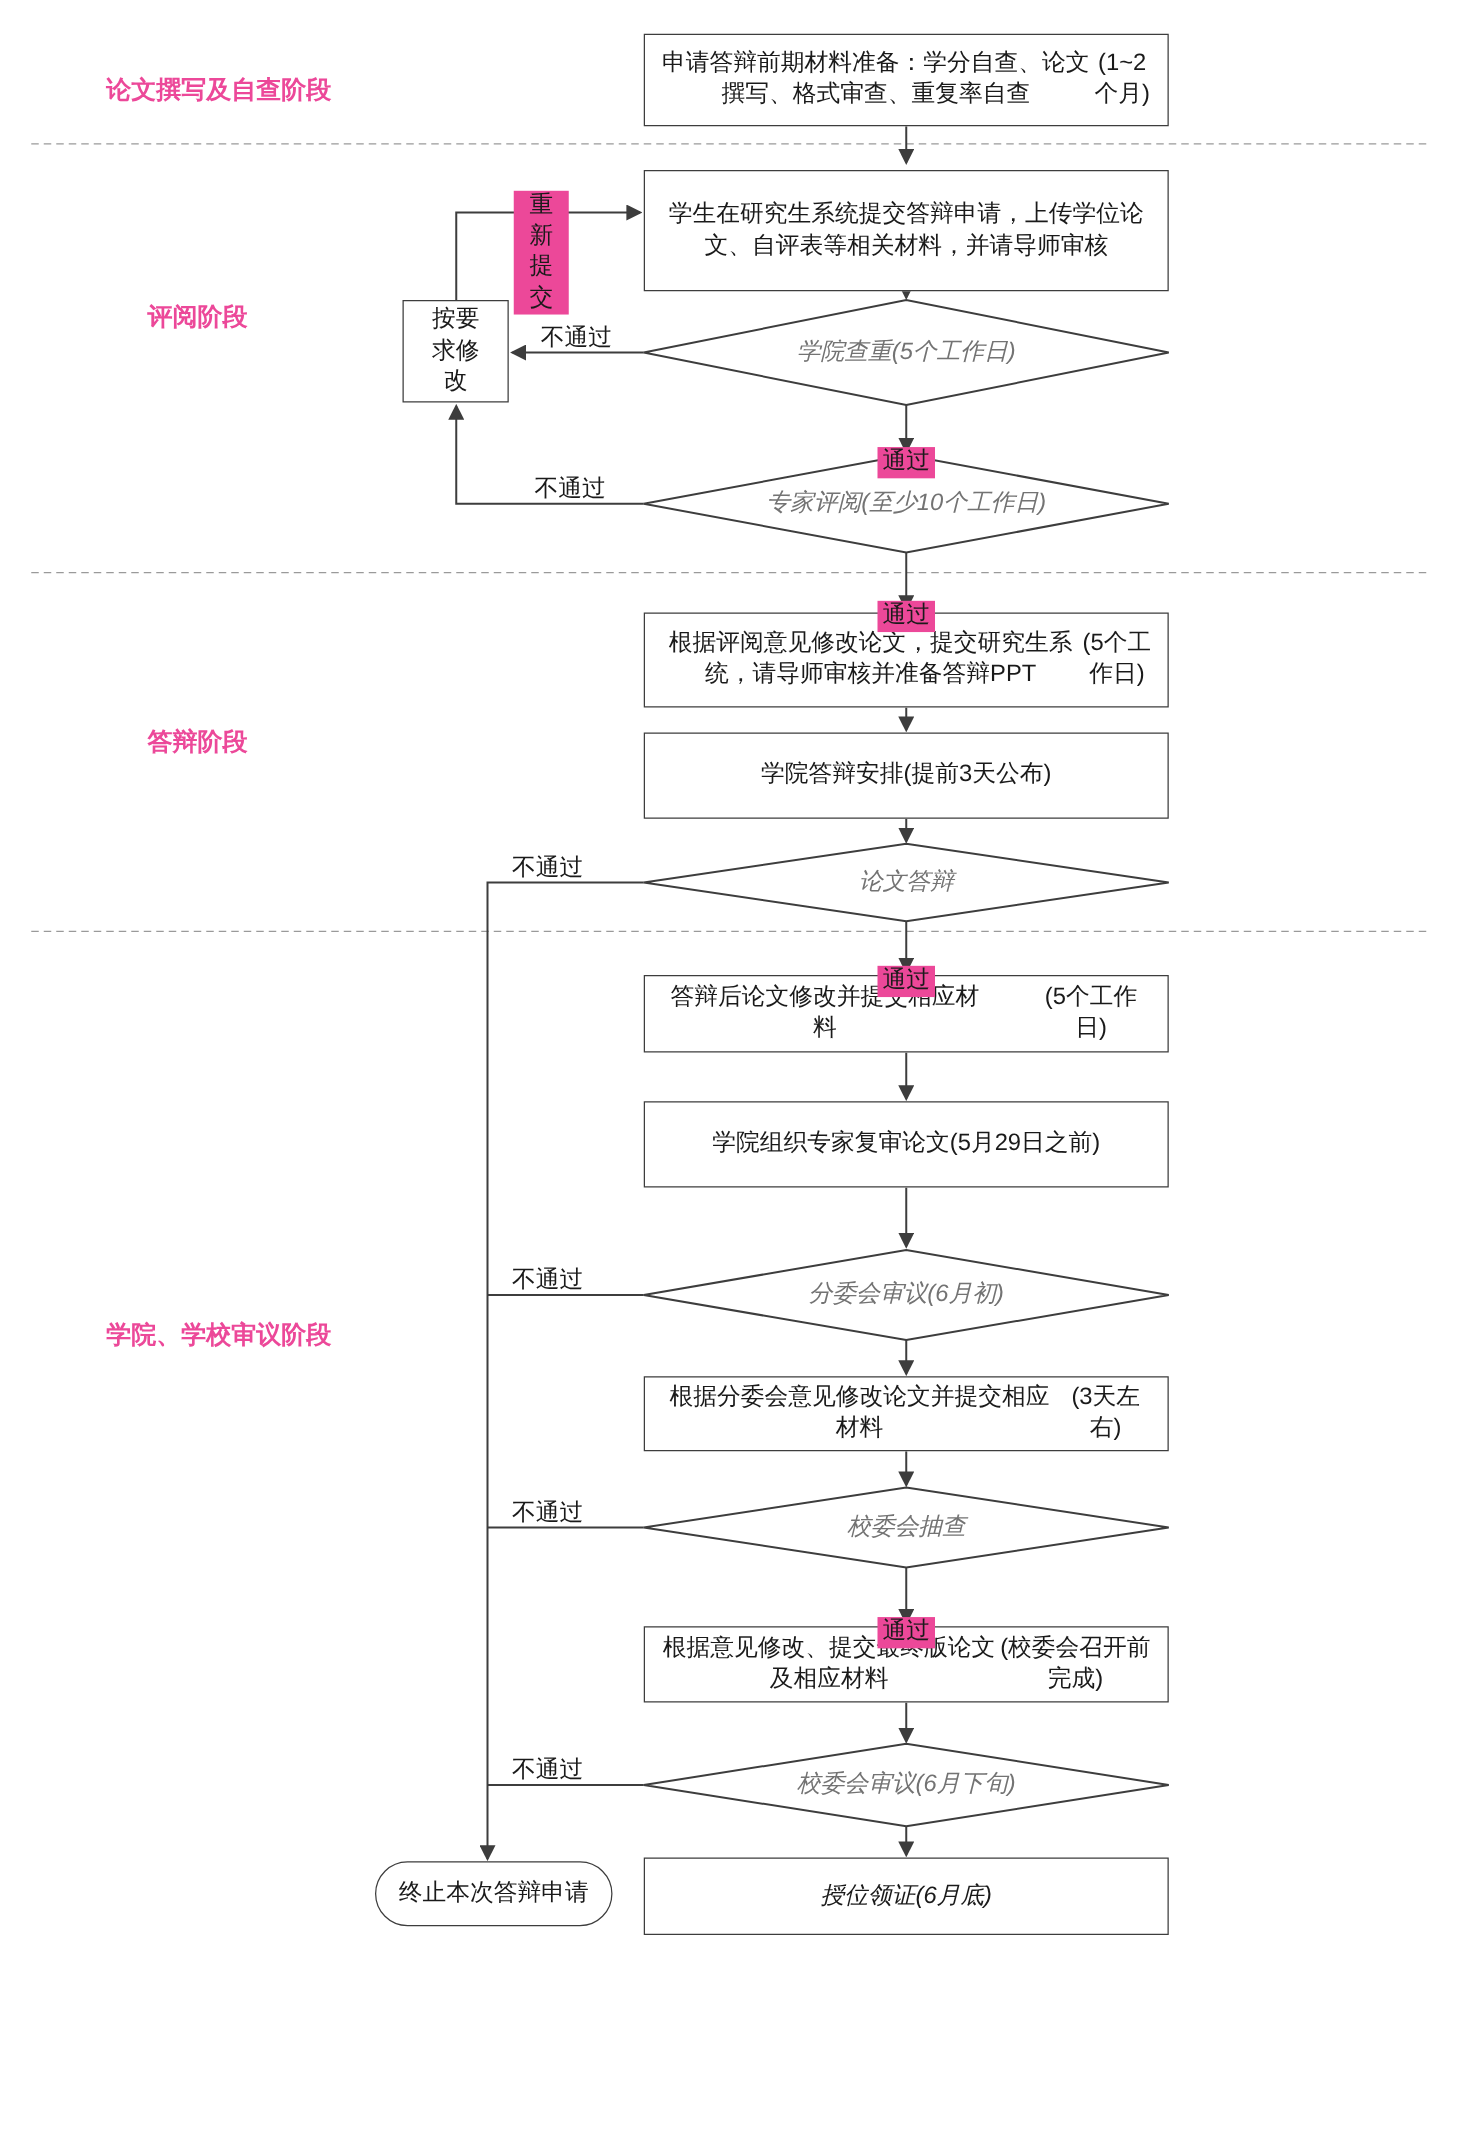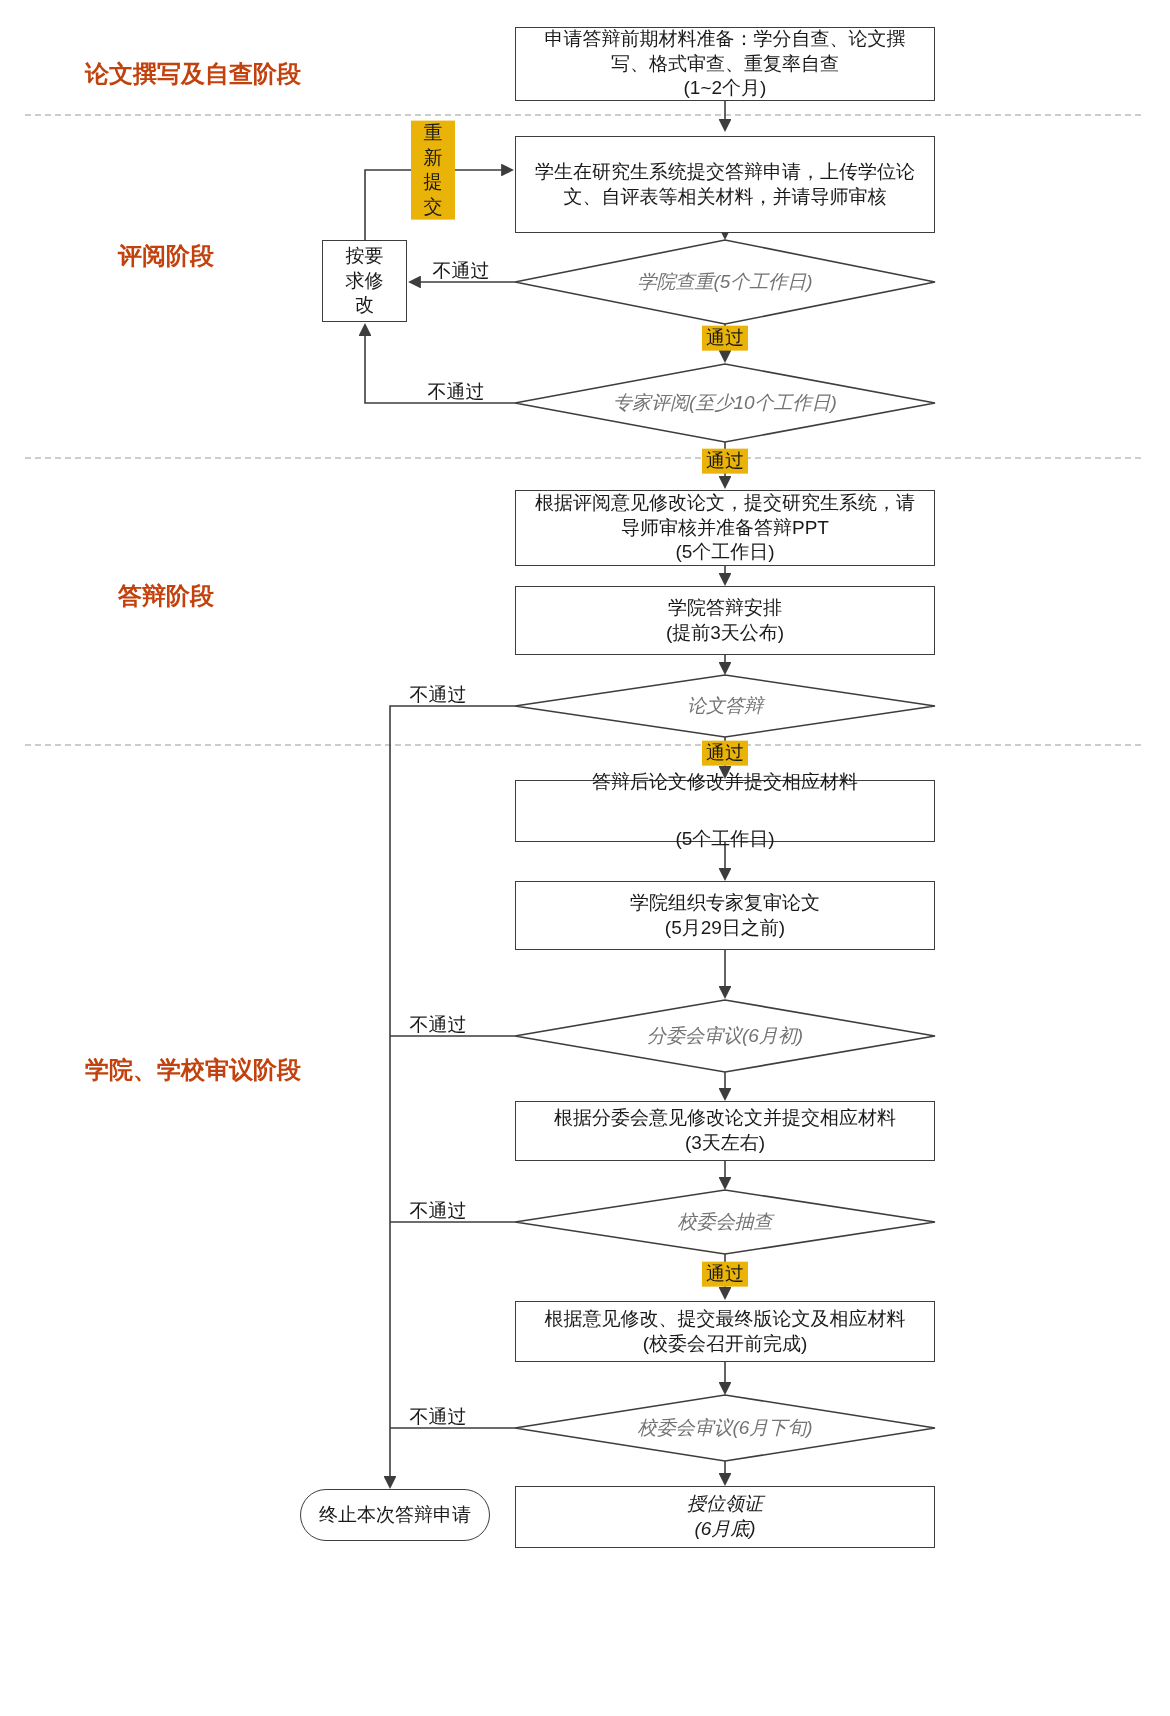--- a/index.html
+++ b/index.html
@@ -3,37 +3,37 @@
 <meta charset="utf-8">
 <style>
   * { margin:0; padding:0; box-sizing:border-box; }
   html,body { background:#ffffff; }
   body { font-family:"Liberation Sans", sans-serif; color:#1a1a1a; }
   .canvas { position:relative; width:1170px; height:1716px; background:#ffffff; overflow:hidden; }
   .wires { position:absolute; left:0; top:0; z-index:1; }
   .node {
     position:absolute; z-index:2; background:#ffffff;
     border:1.5px solid #3d3d3d;
-    display:flex; flex-direction:column; align-items:center; justify-content:center;
+    display:flex; flex-direction:row; align-items:center; justify-content:center;
     text-align:center; font-size:19px; line-height:1.3; color:#1a1a1a;
     padding:2px 12px;
   }
   .node.small { padding:2px 20px; }
   .node.terminator { border-radius:26px; }
   .dtext {
     position:absolute; z-index:2; pointer-events:none;
     display:flex; flex-direction:row; align-items:center; justify-content:center;
     text-align:center; font-size:19px; line-height:1.3; color:#737373;font-style:italic;
   }
-  .stage { position:absolute; z-index:2; font-size:24px; font-weight:bold; color:#c2410c; white-space:nowrap; }
+  .stage { position:absolute; z-index:2; font-size:20px; font-weight:bold; color:#ec4899; white-space:nowrap; }
   .elabel {
     position:absolute; z-index:3; font-size:19px; color:#1a1a1a; text-align:center;
     transform:translate(-50%,-50%); white-space:nowrap; line-height:1.3;
   }
-  .elabel.bg { background:#eab308; padding:0 4px; }
+  .elabel.bg { background:#ec4899; padding:0 4px;margin-top:32px; }
   .elabel.wrap2 { white-space:normal; width:44px; word-break:break-all; }
 </style>
 </head>
 <body>
 
 <div class="canvas">
 
   <svg class="wires" width="1170" height="1716" viewBox="0 0 1170 1716">
     <defs>
       <marker id="arrow" viewBox="0 0 10 10" refX="8.5" refY="5" markerWidth="8" markerHeight="8" orient="auto-start-reverse">

